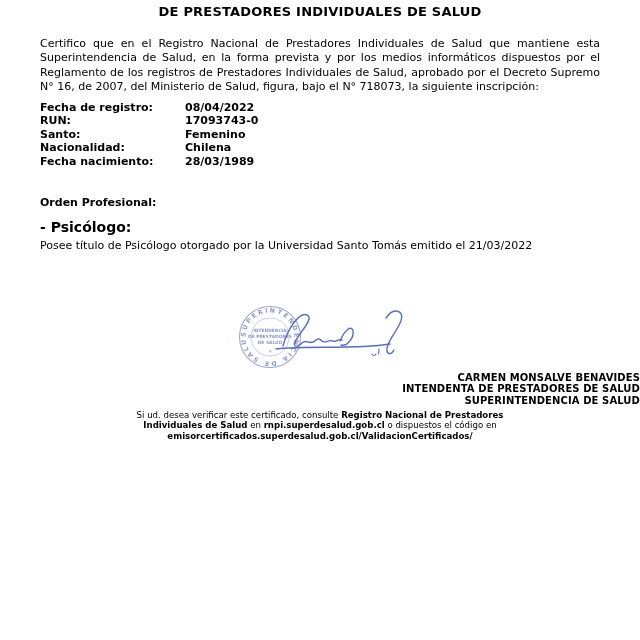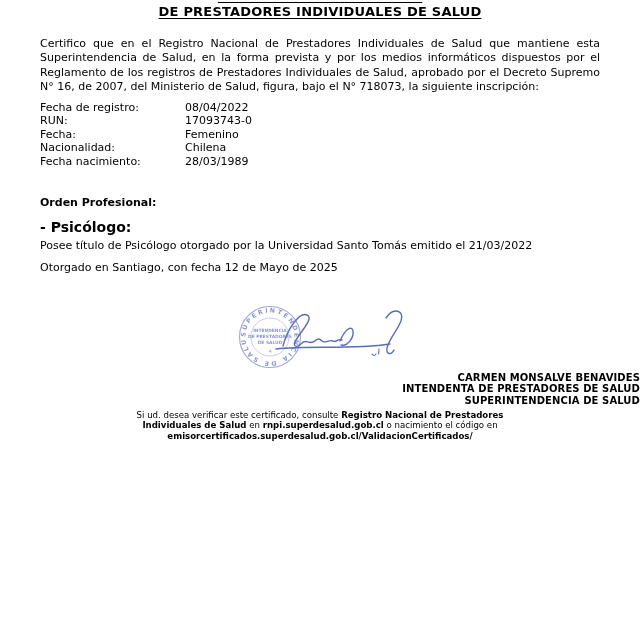--- a/index.html
+++ b/index.html
@@ -21,21 +21,20 @@
     position: absolute;
     top: -12px;
     left: 0;
     right: 0;
     text-align: center;
     font-weight: bold;
     font-size: 13px;
     line-height: 16px;
   }
   .doc-title .t-line {
-    text-decoration: underline;
     text-decoration-thickness: 1.3px;
     text-underline-offset: 2px;
     letter-spacing: 0.2px;
   }
   
   .cert-body {
     position: absolute;
     top: 37px;
     left: 40px;
     width: 560px;
@@ -51,21 +50,21 @@
     width: 560px;
     font-size: 11px;
     line-height: 13.4px;
     border-collapse: collapse;
   }
   .fields .f-label {
     display: inline-block;
     width: 145px;
     vertical-align: top;
   }
-  .fields .f-row { white-space: nowrap; }
+  .fields .f-row { white-space: nowrap; font-weight: bold; }
   
   .sec-orden {
     position: absolute;
     top: 196px;
     left: 40px;
     font-size: 11px;
     font-weight: bold;
   }
   .sec-prof {
     position: absolute;
@@ -133,35 +132,34 @@
   <div class="cert-body">Certifico que en el Registro Nacional de Prestadores Individuales de Salud que mantiene esta Superintendencia de Salud, en la forma prevista y por los medios informáticos dispuestos por el Reglamento de los registros de Prestadores Individuales de Salud, aprobado por el Decreto Supremo N° 16, de 2007, del Ministerio de Salud, figura, bajo el N° 718073, la siguiente inscripción:</div>
 
   <div class="fields">
     <div class="f-row">
       <span class="f-label">Fecha de registro:</span><span class="f-value">08/04/2022</span>
     </div>
     <div class="f-row">
       <span class="f-label">RUN:</span><span class="f-value">17093743-0</span>
     </div>
     <div class="f-row">
-      <span class="f-label">Fecha:</span><span class="f-value">Femenino</span>
+      <span class="f-label">Santo:</span><span class="f-value">Femenino</span>
     </div>
     <div class="f-row">
       <span class="f-label">Nacionalidad:</span><span class="f-value">Chilena</span>
     </div>
     <div class="f-row">
       <span class="f-label">Fecha nacimiento:</span><span class="f-value">28/03/1989</span>
     </div>
   </div>
 
   <div class="sec-orden">Orden Profesional:</div>
   <div class="sec-prof">- Psicólogo:</div>
   <div class="sec-prof-detail">Posee título de Psicólogo otorgado por la Universidad Santo Tomás emitido el 21/03/2022</div>
 
-  <div class="issued-line">Otorgado en Santiago, con fecha 12 de Mayo de 2025</div>
 
   <div class="seal-wrap">
     <svg width="188" height="76" viewBox="0 0 188 76">
       <defs>
         <path id="ringpath" d="M 19.5,40 A 24.5,24.5 0 1 1 68.5,40 A 24.5,24.5 0 0 1 19.5,40"></path>
       </defs>
 
       <g stroke="#8e98ca">
         <circle cx="44" cy="40" r="30.5" fill="none" stroke-width="1.1" opacity="0.85"></circle>
         <circle cx="44" cy="40" r="19" fill="none" stroke-width="0.7" opacity="0.7"></circle>
@@ -185,15 +183,15 @@
       </g>
     </svg>
   </div>
 
   <div class="signatory">
     <div>CARMEN MONSALVE BENAVIDES</div>
     <div>INTENDENTA DE PRESTADORES DE SALUD</div>
     <div>SUPERINTENDENCIA DE SALUD</div>
   </div>
 
-  <div class="verify-note"><span>Si ud. desea verificar este certificado, consulte </span><b>Registro Nacional de Prestadores Individuales de Salud</b><span> en </span><b>rnpi.superdesalud.gob.cl</b><span> o nacimiento el código en </span><b>emisorcertificados.superdesalud.gob.cl/ValidacionCertificados/</b></div>
+  <div class="verify-note"><span>Si ud. desea verificar este certificado, consulte </span><b>Registro Nacional de Prestadores Individuales de Salud</b><span> en </span><b>rnpi.superdesalud.gob.cl</b><span> o dispuestos el código en </span><b>emisorcertificados.superdesalud.gob.cl/ValidacionCertificados/</b></div>
 
 </div>
 
 </body></html>

